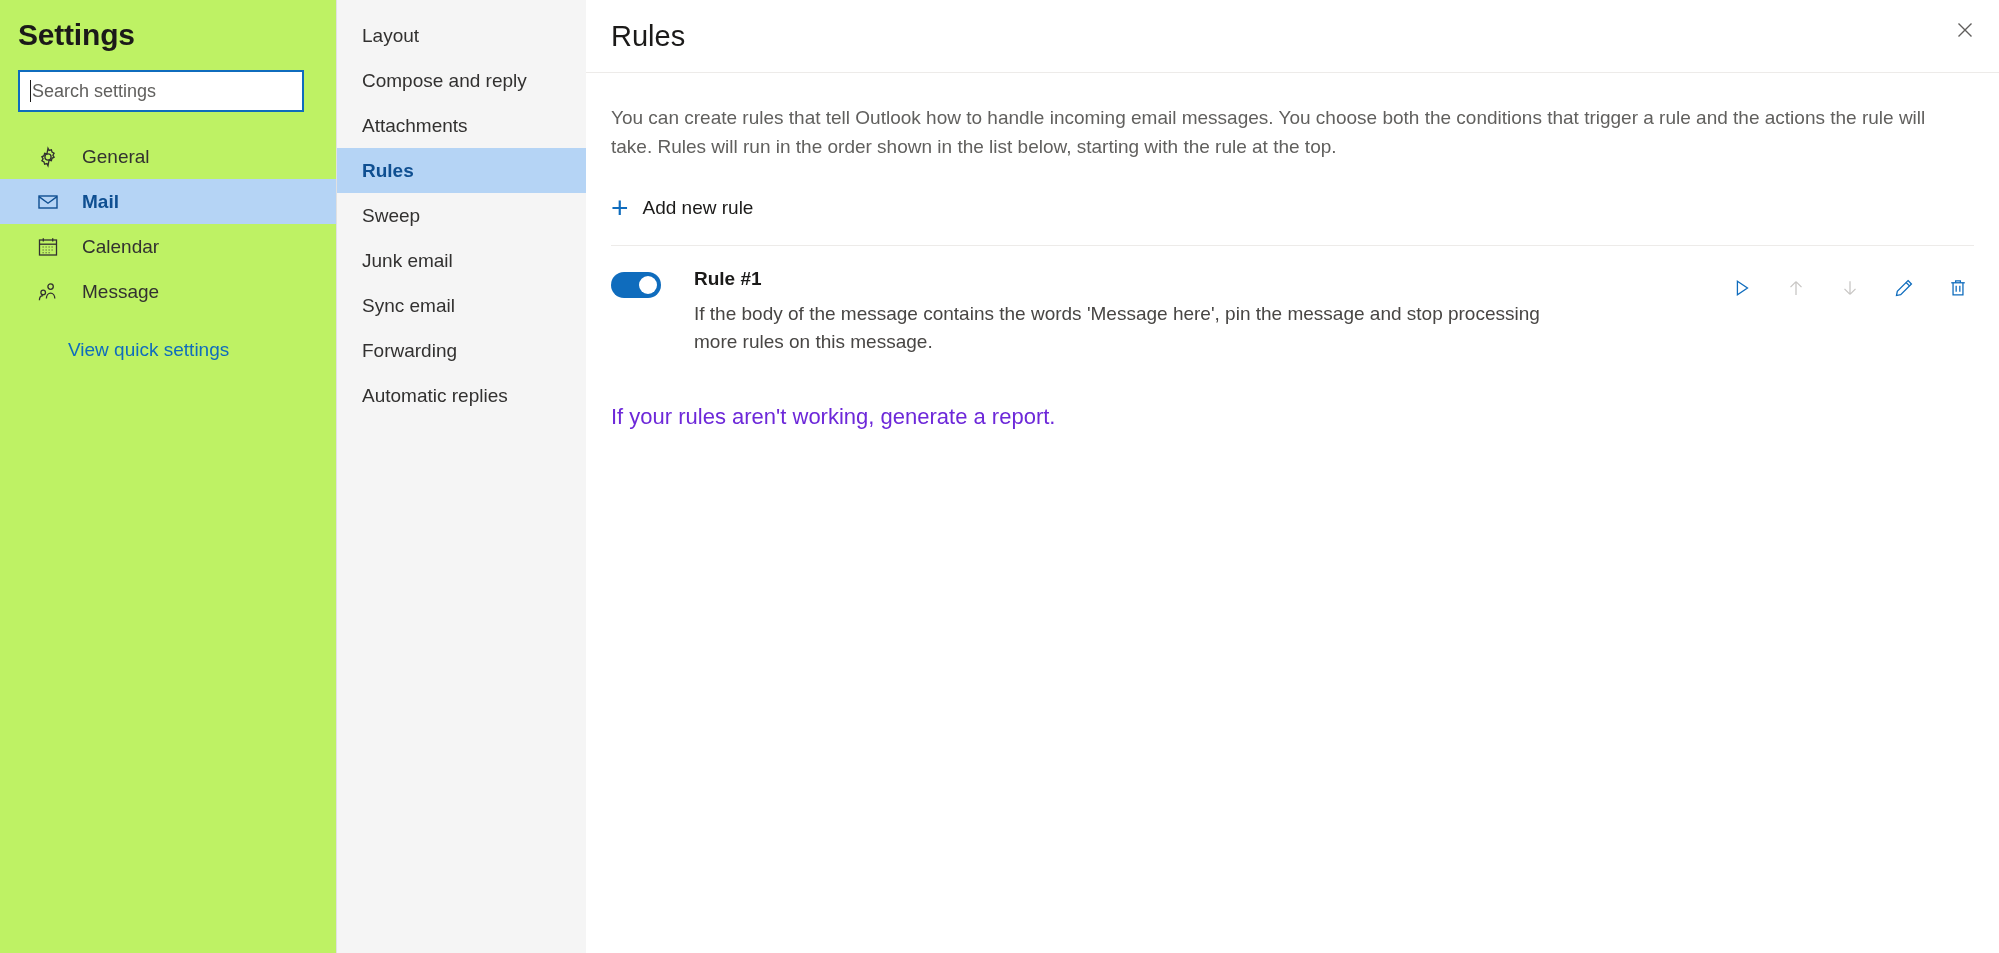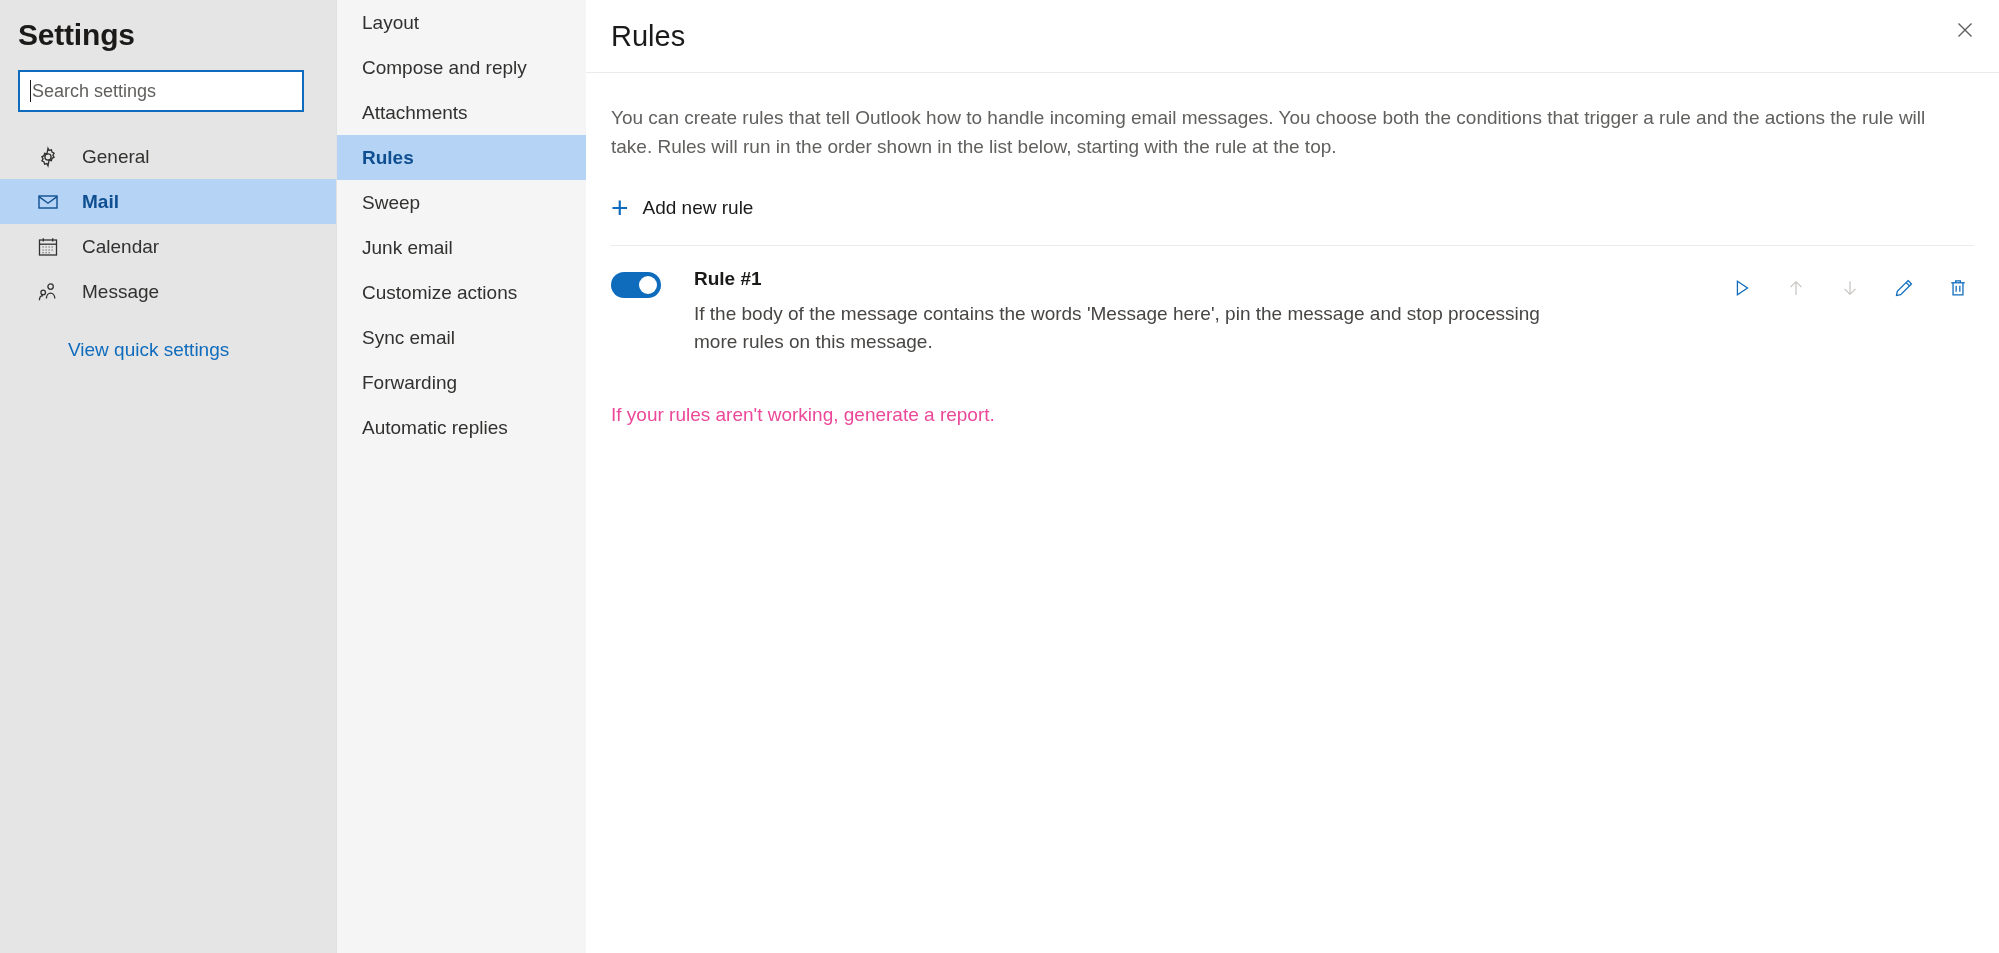--- a/index.html
+++ b/index.html
@@ -15,21 +15,21 @@
     display: flex;
     width: 1999px;
     height: 953px;
     position: relative;
   }
 
   
   .sidebar {
     width: 336px;
     height: 100%;
-    background: #e5e5e5;
+    background: #bef264;
     flex: 0 0 336px;
     position: relative;
   }
   .sidebar-title {
     font-size: 30px;
     font-weight: bold;
     color: #1b1a19;
     padding: 18px 0 0 18px;
     letter-spacing: -0.2px;
   }
@@ -91,20 +91,21 @@
     cursor: pointer;
   }
 
   
   .midcol {
     width: 250px;
     flex: 0 0 250px;
     height: 100%;
     background: #f5f5f5;
     border-left: 1px solid #e1e1e1;
+    padding-top: 13px;
   }
   .mid-item {
     height: 45px;
     display: flex;
     align-items: center;
     padding-left: 25px;
     font-size: 19px;
     color: #323130;
     cursor: pointer;
     white-space: nowrap;
@@ -227,22 +228,22 @@
     width: 32px;
     height: 32px;
     display: flex;
     align-items: center;
     justify-content: center;
     cursor: pointer;
   }
   .icon-btn.disabled { cursor: default; }
   .report-link {
     margin-top: 30px;
-    font-size: 19px;
-    color: #ec4899;
+    font-size: 22px;
+    color: #6d28d9;
     cursor: pointer;
     display: inline-block;
   }
 </style>
 </head>
 <body>
 
 <div class="app">
 
   <div class="sidebar">
@@ -309,21 +310,20 @@
     <div class="quick-link">View quick settings</div>
   </div>
 
   <div class="midcol">
     <div class="mid-item">Layout</div>
     <div class="mid-item">Compose and reply</div>
     <div class="mid-item">Attachments</div>
     <div class="mid-item selected">Rules</div>
     <div class="mid-item">Sweep</div>
     <div class="mid-item">Junk email</div>
-    <div class="mid-item">Customize actions</div>
     <div class="mid-item">Sync email</div>
     <div class="mid-item">Forwarding</div>
     <div class="mid-item">Automatic replies</div>
   </div>
 
   <div class="main">
 
     <div class="main-header">
       <div class="main-title">Rules</div>
     </div>

